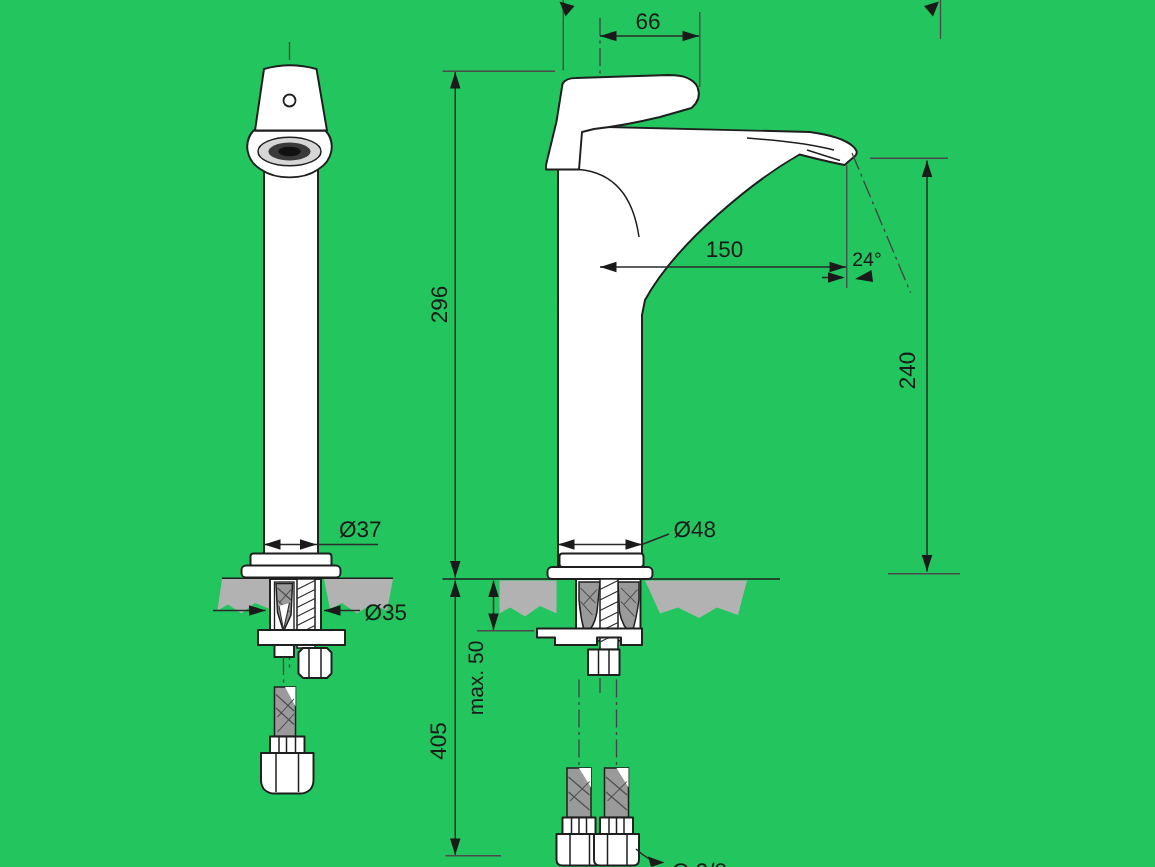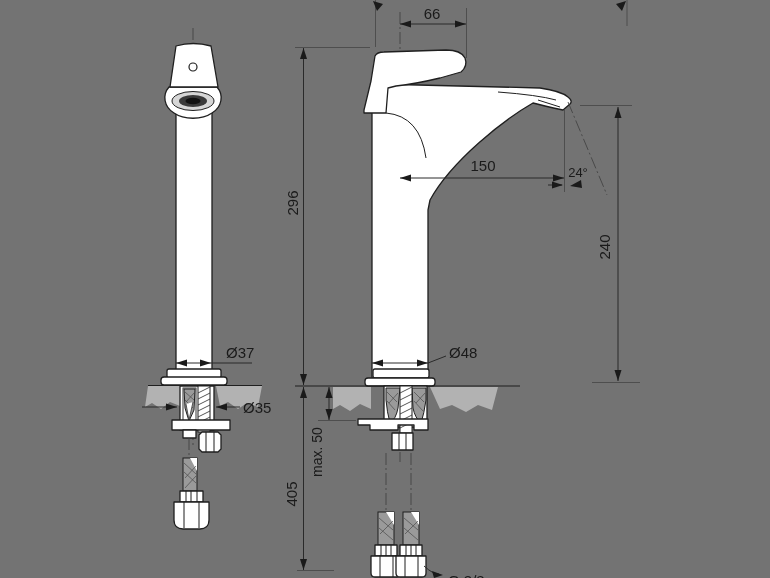--- a/index.html
+++ b/index.html
@@ -1,16 +1,16 @@
 <!DOCTYPE html>
 <html><head>
 <meta charset="utf-8">
 <style>
   html,body{margin:0;padding:0;background:#ffffff;}
-  .canvas{position:relative;width:770px;height:578px;background:#737373;overflow:hidden;}
+  .canvas{position:relative;width:770px;height:578px;background:#22c55e;overflow:hidden;}
   svg{display:block;}
   svg text{font-family:"Liberation Sans","DejaVu Sans",sans-serif;fill:#1a1a1a;}
   .dimtext{font-size:15px;}
   .dimtext-sm{font-size:13px;}
   .outline{fill:#ffffff;stroke:#1f1f1f;stroke-width:1.3;stroke-linejoin:round;}
   .thin{fill:none;stroke:#1f1f1f;stroke-width:1;}
   .dimline{fill:none;stroke:#2a2a2a;stroke-width:1;}
   .extline{fill:none;stroke:#4a4a4a;stroke-width:0.9;}
   .cline{fill:none;stroke:#444;stroke-width:0.9;stroke-dasharray:12 3 2 3;}
   .arrow{fill:#1a1a1a;stroke:none;}

